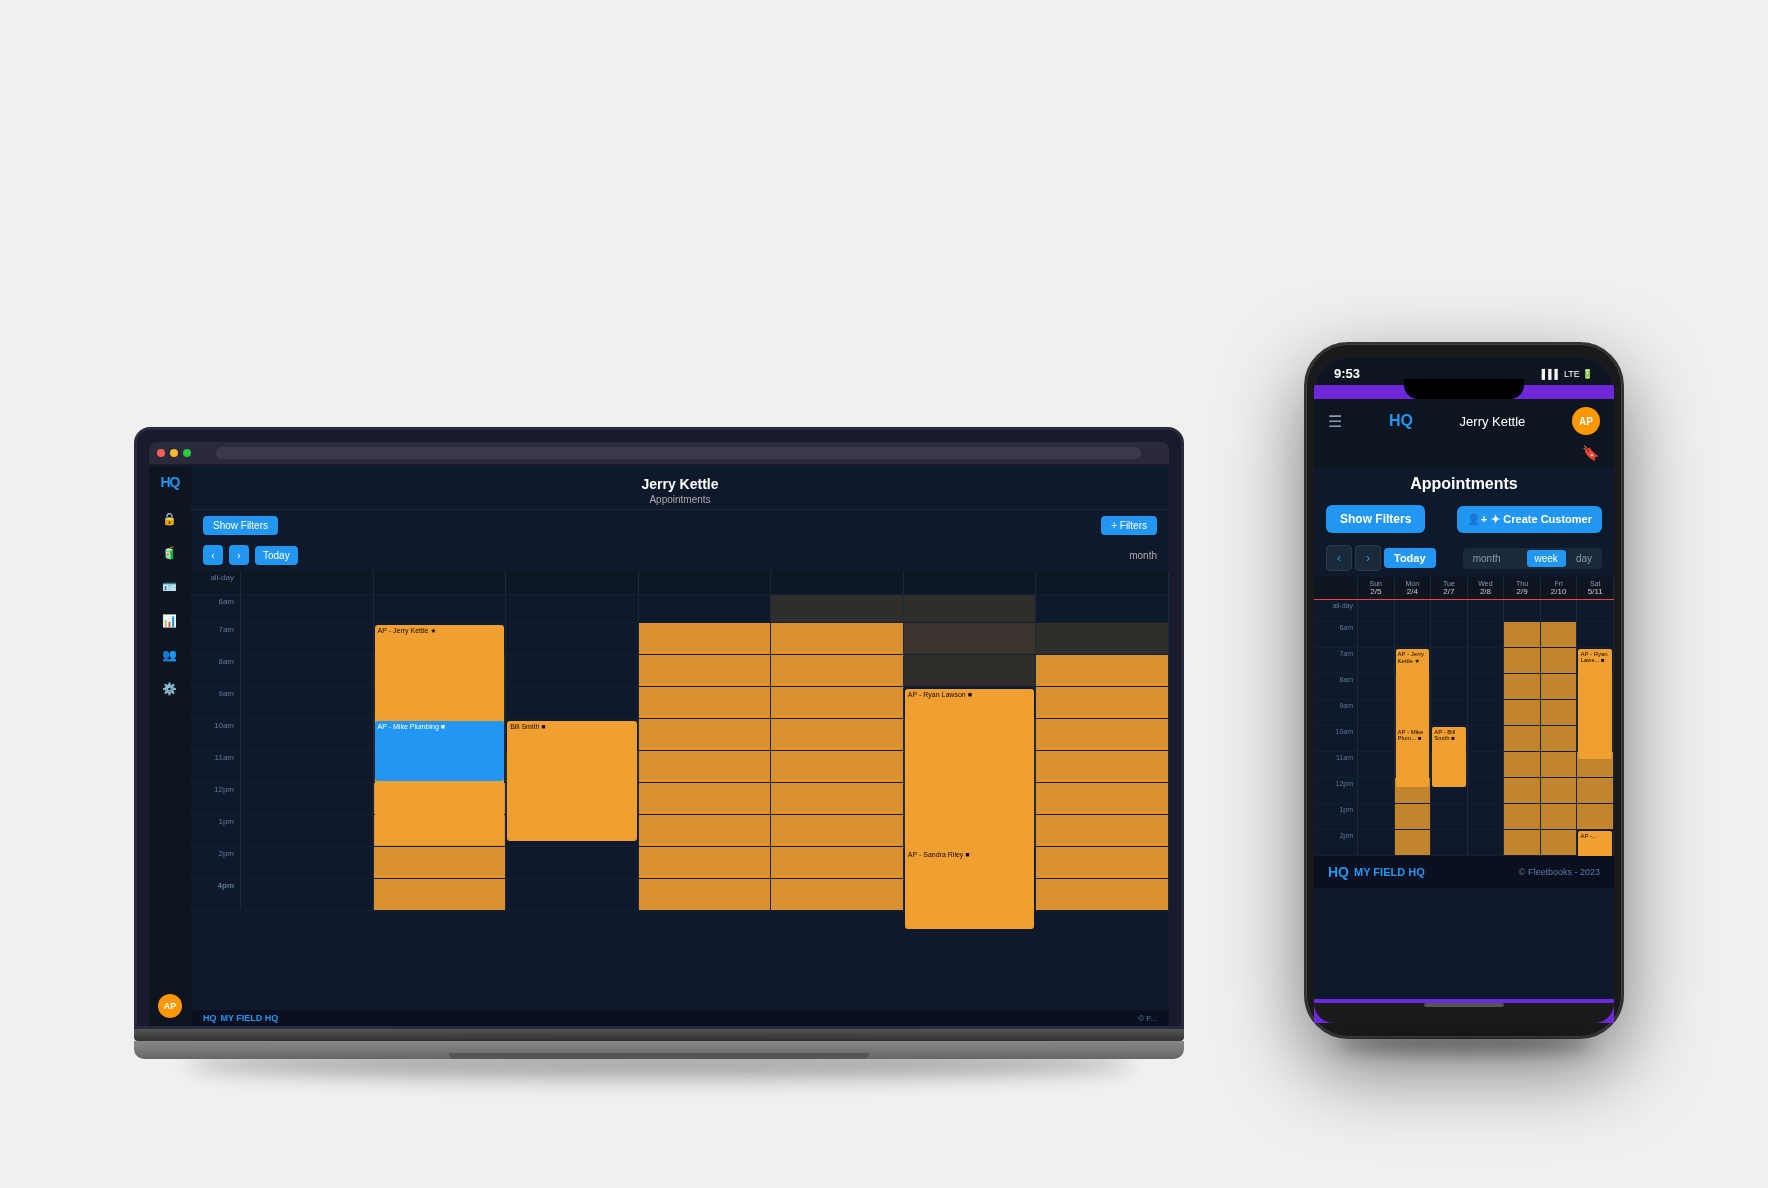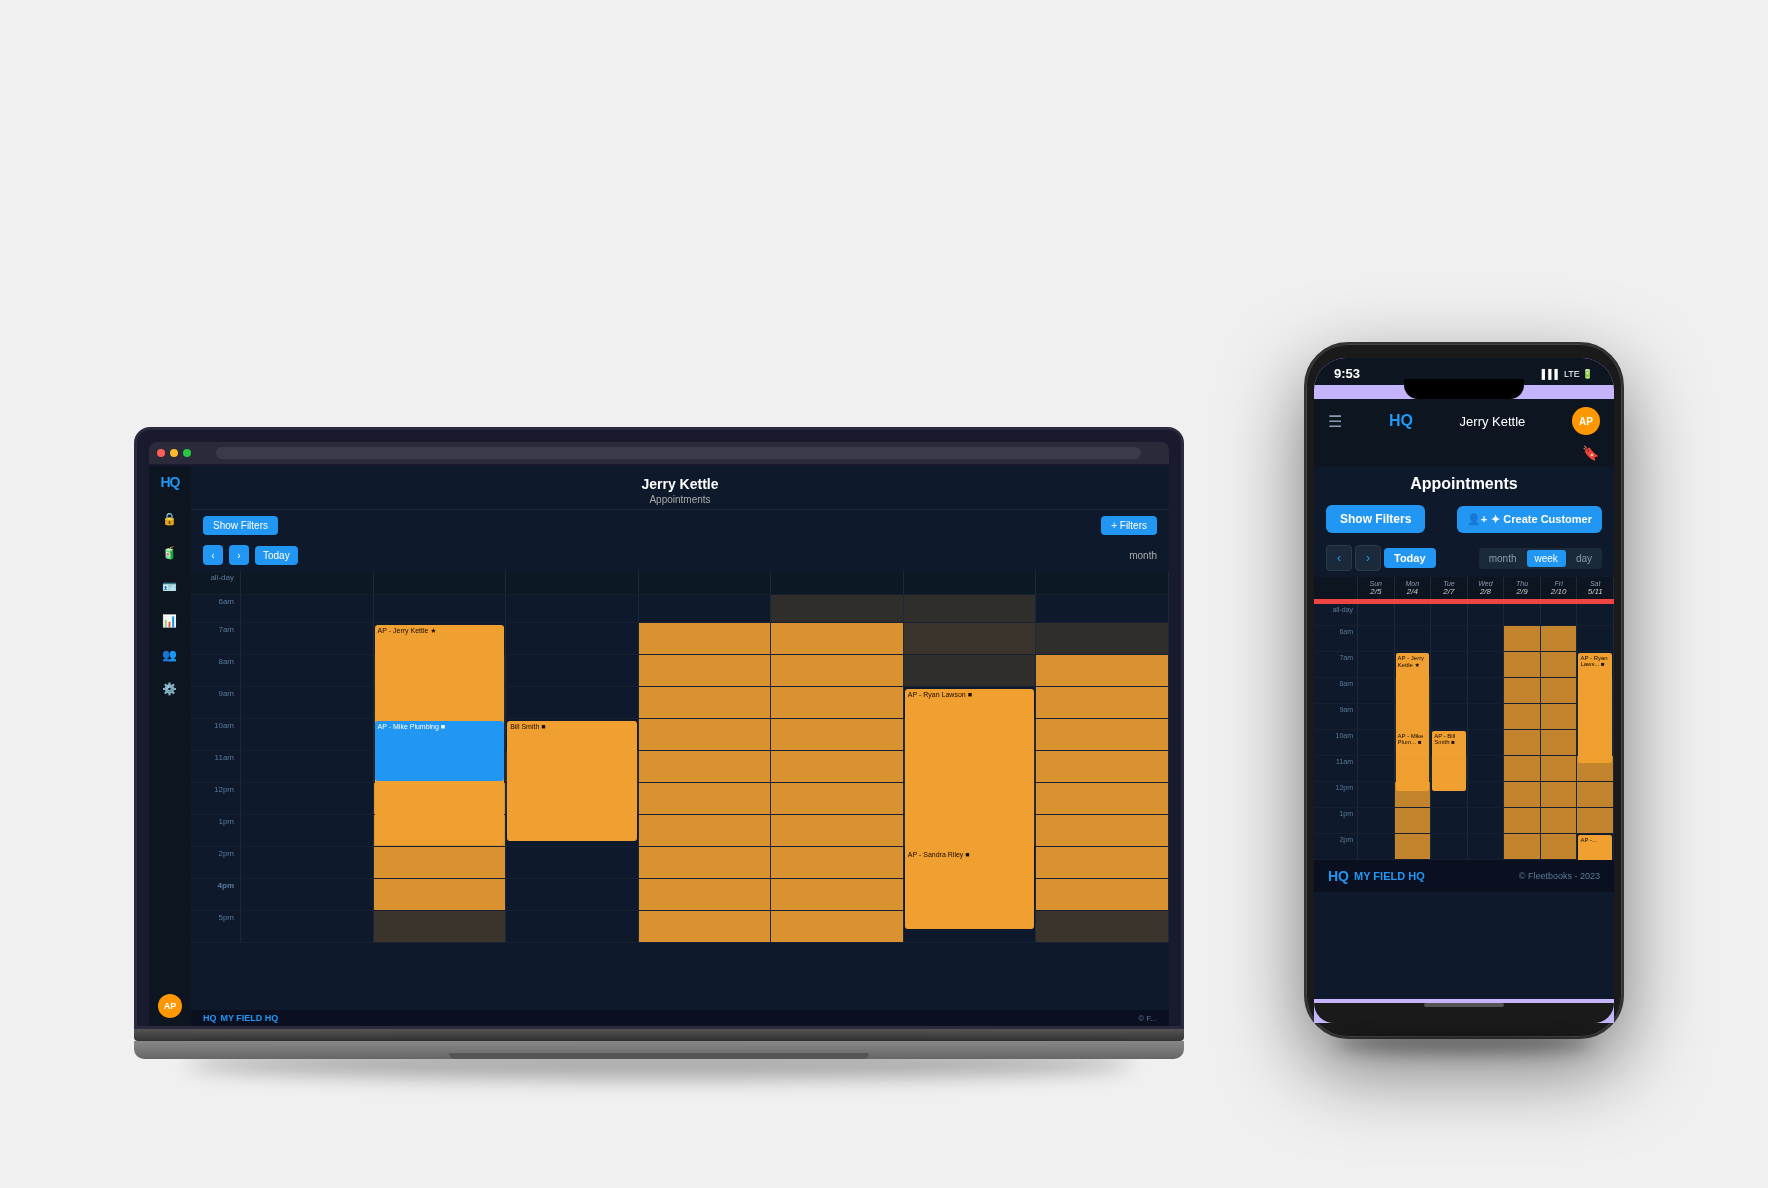--- a/index.html
+++ b/index.html
@@ -299,21 +299,21 @@
       width: 320px;
     }
     .phone-outer {
       background: #1a1a1a;
       border-radius: 44px;
       padding: 14px 8px;
       border: 2px solid #333;
       box-shadow: 0 30px 80px rgba(0,0,0,0.5), inset 0 0 0 1px #444;
     }
     .phone-notch-area {
-      background: #c4b5fd;
+      background: #6d28d9;
       border-radius: 32px 32px 0 0;
       padding: 0;
       overflow: hidden;
     }
     .phone-status-bar {
       background: #0d1520;
       display: flex;
       align-items: center;
       justify-content: space-between;
       padding: 8px 20px 4px;
@@ -466,29 +466,29 @@
     .phone-view-tab {
       padding: 3px 8px;
       font-size: 10px;
       color: #8a9ab0;
       cursor: pointer;
       border-radius: 3px;
     }
     .phone-view-tab.active {
       background: #2196F3;
       color: white;
+      margin-left: 16px;
     }
 
     
     .phone-cal-header {
       display: grid;
       grid-template-columns: 44px repeat(7, 1fr);
       background: #0d1520;
-      border-bottom: 5px solid #ef4444;
-      font-style: italic;
+      border-bottom: 1px solid #ef4444;
     }
     .phone-cal-header-cell {
       padding: 3px 2px;
       text-align: center;
       font-size: 8px;
       color: #8a9ab0;
       border-right: 1px solid #1a2a3a;
     }
     .phone-cal-body {
       overflow-y: auto;
@@ -760,30 +760,20 @@
                 <div class="cal-time-label">4pm</div>
                 <div class="cal-cell"></div>
                 <div class="cal-cell" style="background:rgba(240,160,48,0.9);"></div>
                 <div class="cal-cell"></div>
                 <div class="cal-cell" style="background:rgba(240,160,48,0.9);"></div>
                 <div class="cal-cell" style="background:rgba(240,160,48,0.9);"></div>
                 <div class="cal-cell"></div>
                 <div class="cal-cell" style="background:rgba(240,160,48,0.9);"></div>
               </div>
 
-              <div class="cal-time-row" style="min-height:32px;">
-                <div class="cal-time-label">5pm</div>
-                <div class="cal-cell"></div>
-                <div class="cal-cell" style="background:rgba(240,160,48,0.2);"></div>
-                <div class="cal-cell"></div>
-                <div class="cal-cell" style="background:rgba(240,160,48,0.9);"></div>
-                <div class="cal-cell" style="background:rgba(240,160,48,0.9);"></div>
-                <div class="cal-cell"></div>
-                <div class="cal-cell" style="background:rgba(240,160,48,0.2);"></div>
-              </div>
             </div>
           </div>
 
           <div class="laptop-footer">
             <div class="laptop-brand">
               <span>HQ</span>
               <span>MY FIELD HQ</span>
             </div>
             <span style="color:#5a7a9a;font-size:8px;">© F...</span>
           </div>

